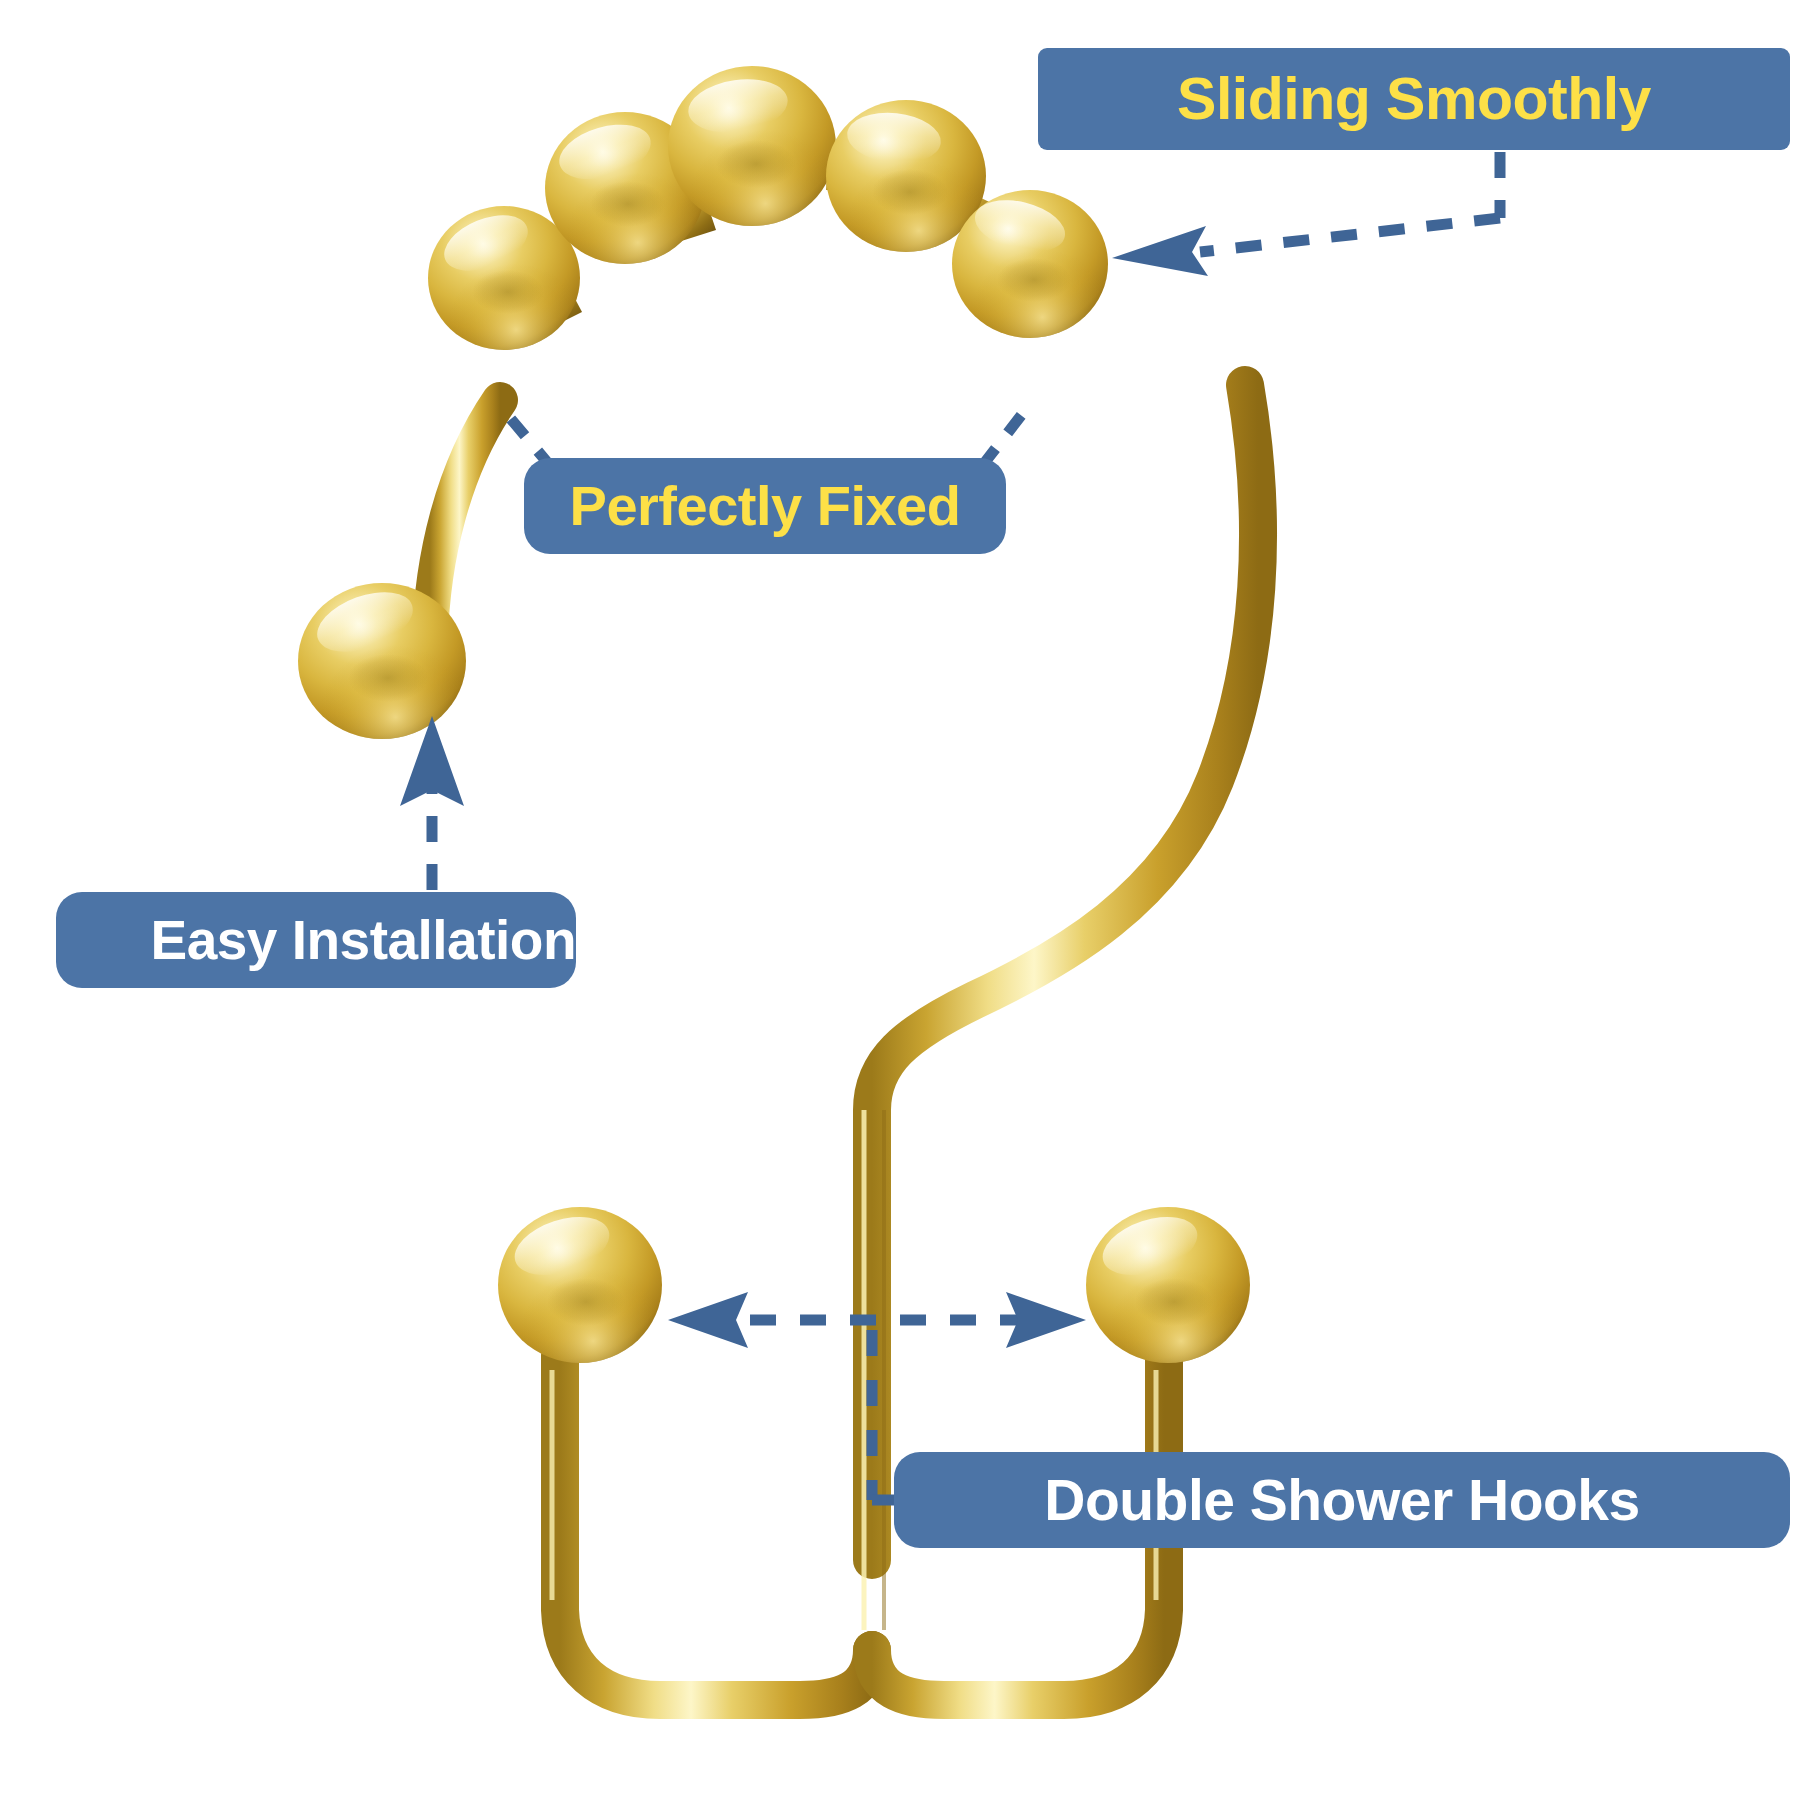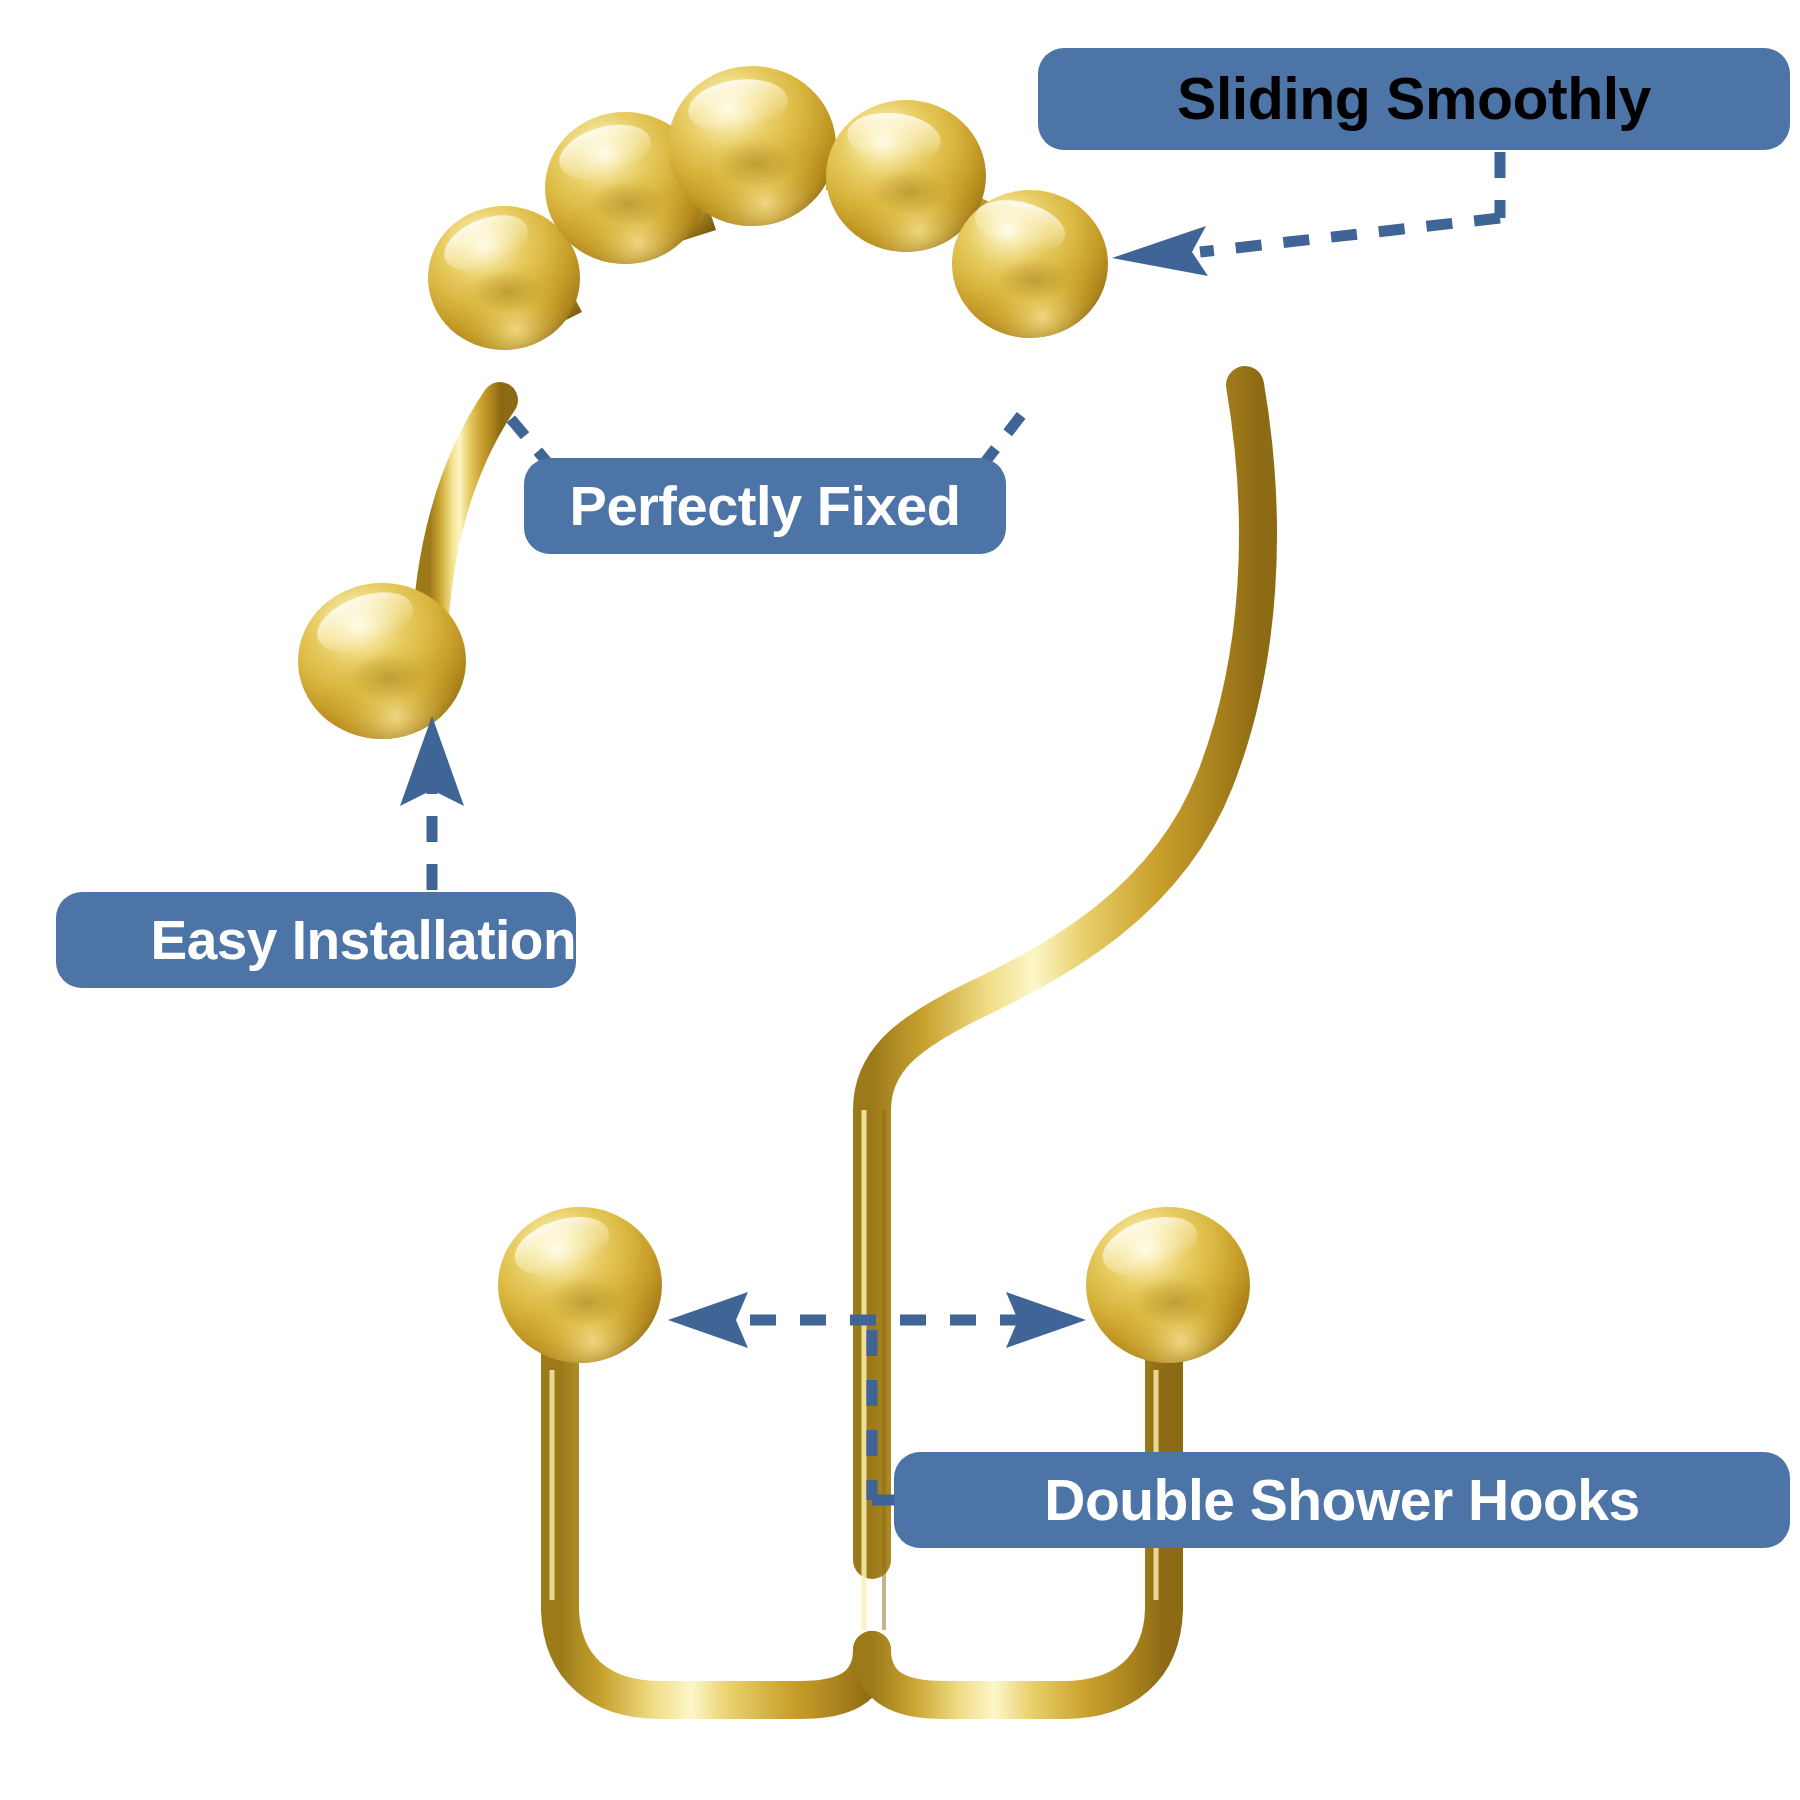--- a/index.html
+++ b/index.html
@@ -254,25 +254,25 @@
       </g>
 
       <g>
         <path d="M 700 1320 L 1052 1320" fill="none" stroke-dasharray="26 24"></path>
         <path d="M 668 1320 L 748 1292 L 736 1320 L 748 1348 Z" stroke="none"></path>
         <path d="M 1086 1320 L 1006 1292 L 1018 1320 L 1006 1348 Z" stroke="none"></path>
       </g>
     </g>
   </svg>
 
-  <div class="callout" id="callout-sliding" style="background: rgb(76, 116, 166); color: #000000;">
+  <div class="callout" id="callout-sliding" style="background: rgb(76, 116, 166); color: #fde047; border-radius: 9px;">
     <span class="callout-label">Sliding Smoothly</span>
   </div>
 
-  <div class="callout" id="callout-fixed" style="background: rgb(76, 116, 166); color: #ffffff;">
+  <div class="callout" id="callout-fixed" style="background: rgb(76, 116, 166); color: #fde047;">
     <span class="callout-label">Perfectly Fixed</span>
   </div>
 
   <div class="callout" id="callout-easy" style="background: rgb(76, 116, 166); color: rgb(255, 255, 255);">
     <span class="callout-label">Easy Installation</span>
   </div>
 
   <div class="callout" id="callout-double" style="background: rgb(76, 116, 166); color: rgb(255, 255, 255);">
     <span class="callout-label">Double Shower Hooks</span>
   </div>

